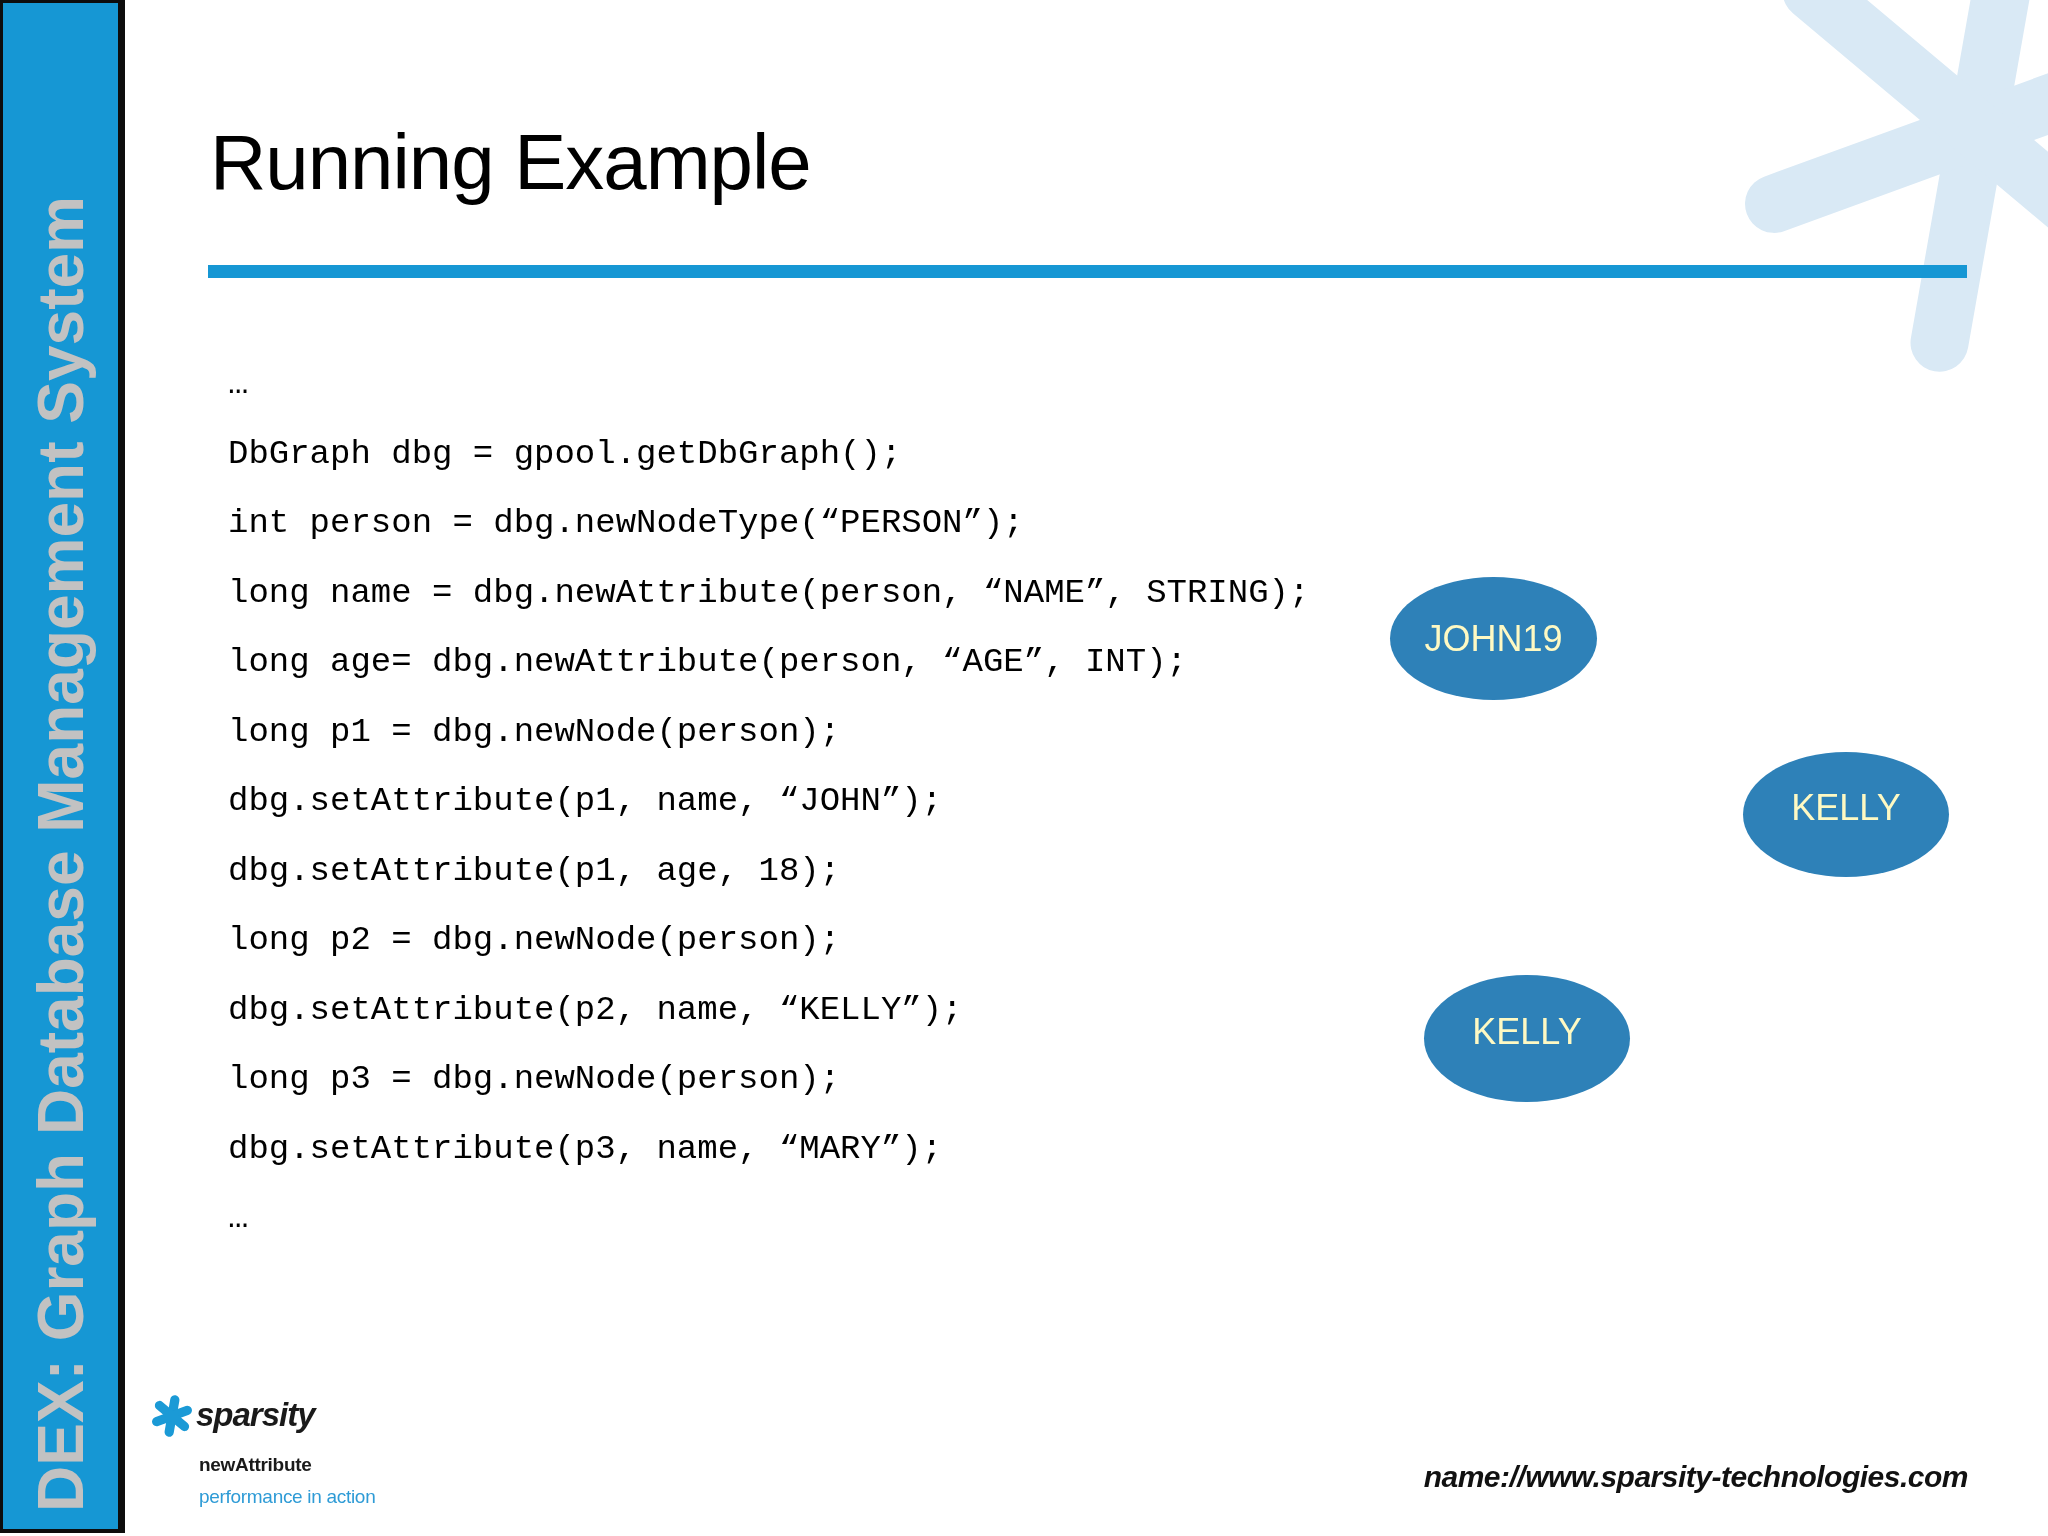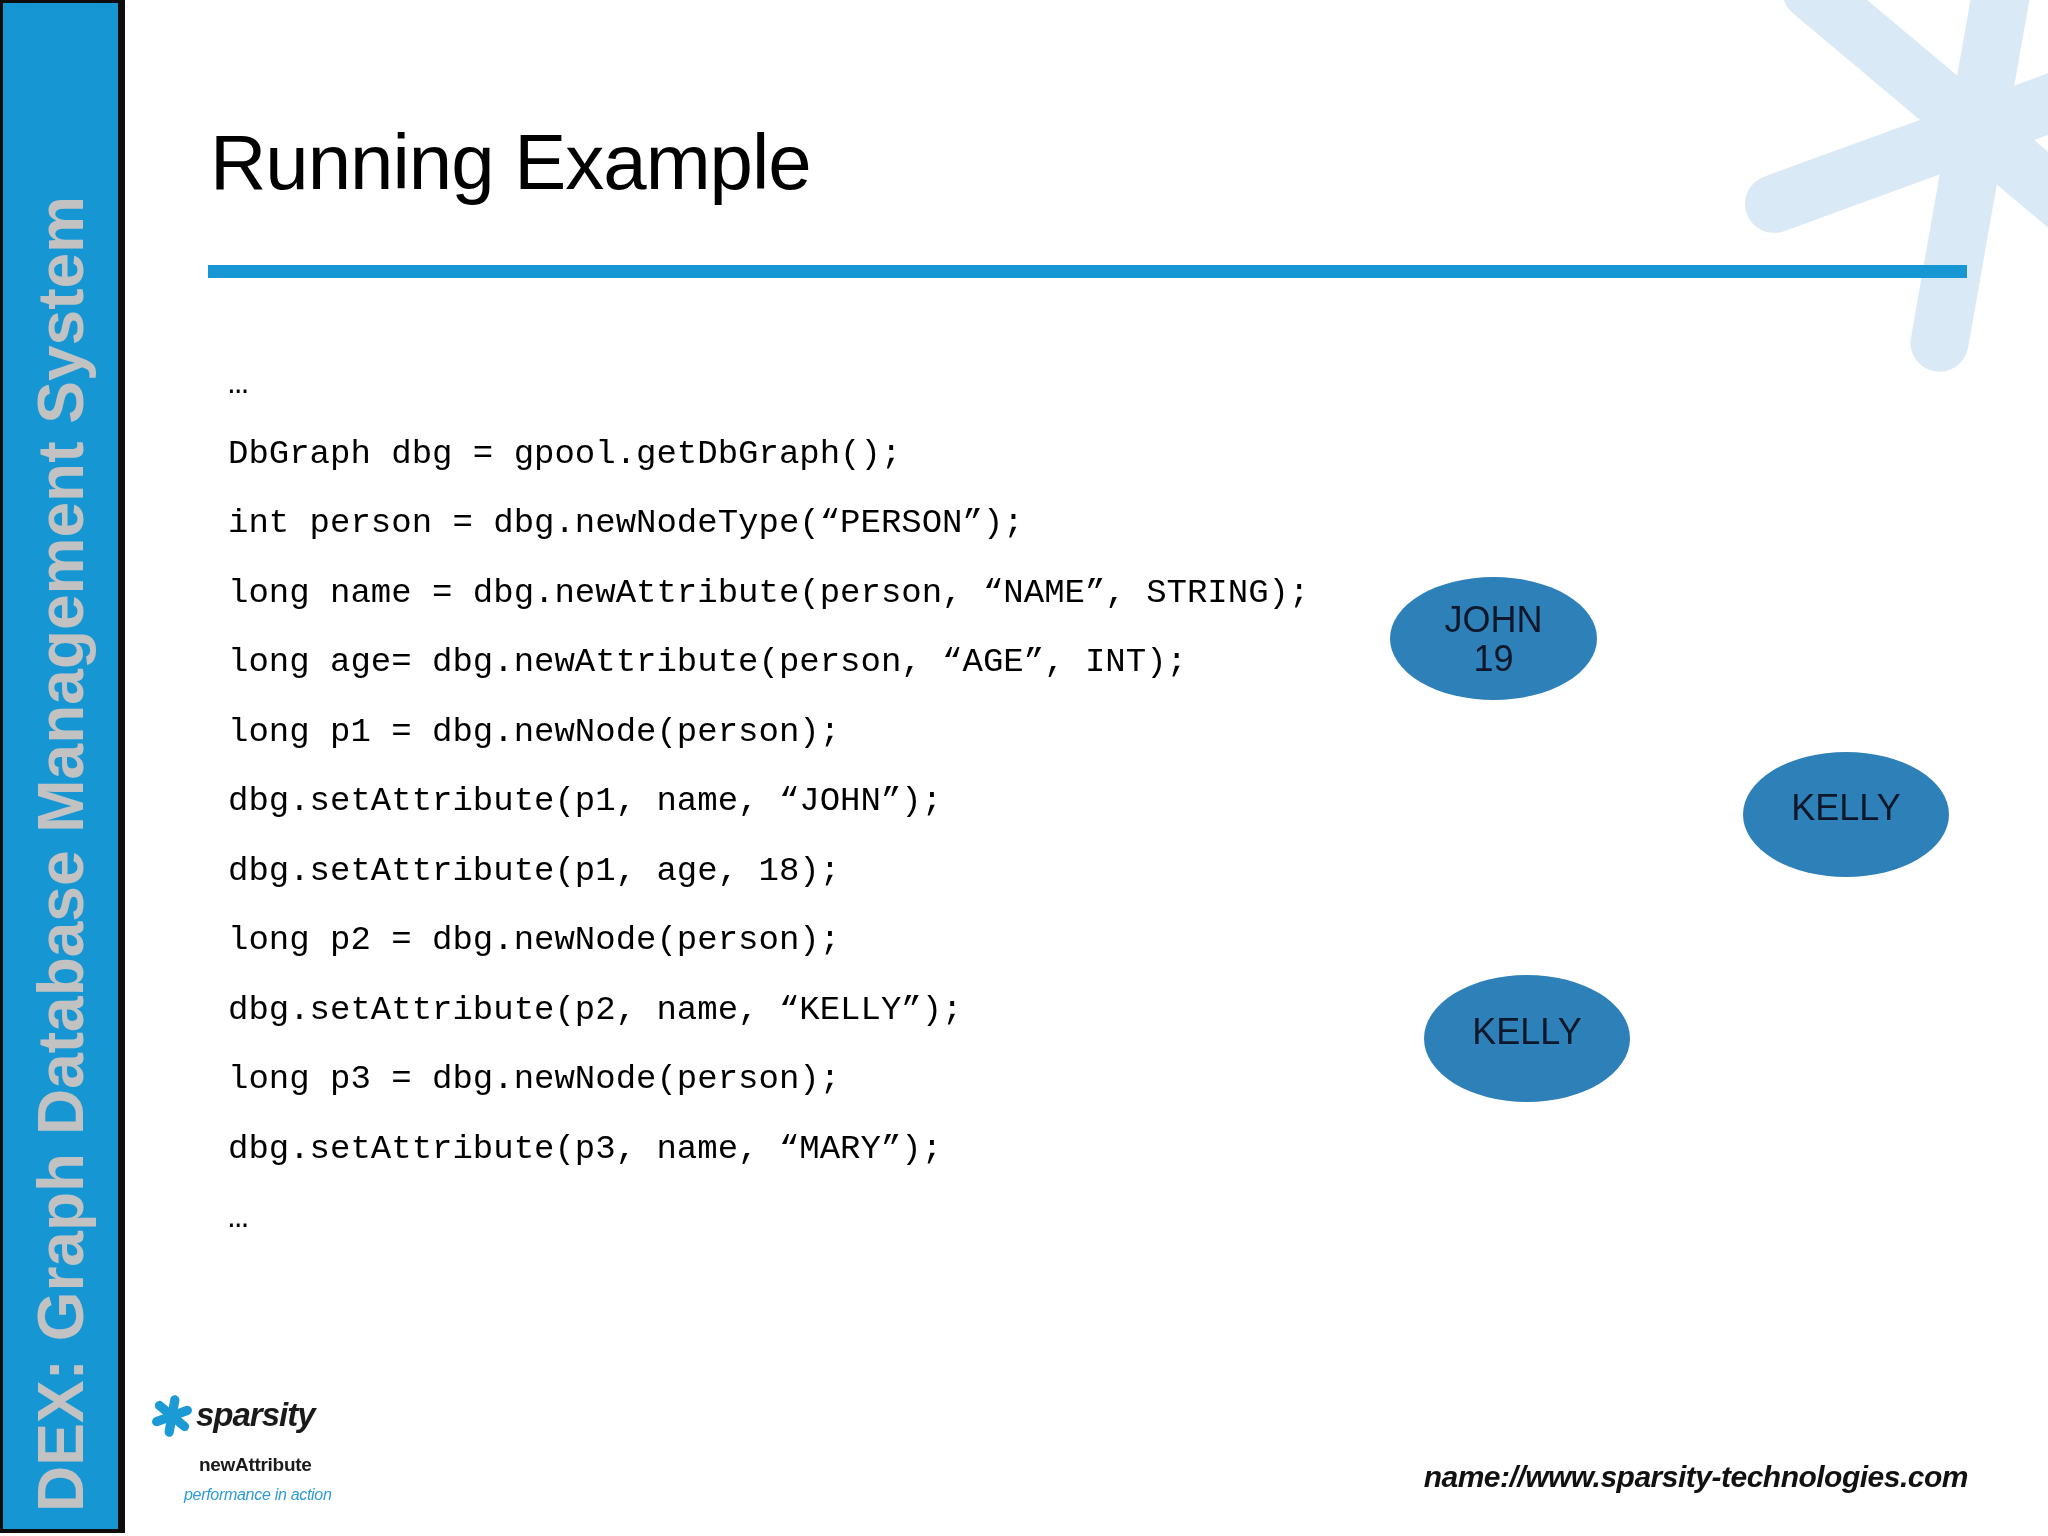--- a/index.html
+++ b/index.html
@@ -59,45 +59,45 @@
     font-family:"Liberation Mono",monospace;
     font-size:34px;line-height:69.5px;
     color:#000;white-space:pre;
   }
 
   
   .node{
     position:absolute;
     background:var(--node-blue);
     border-radius:50%;
-    display:flex;flex-direction:column;
+    display:flex;flex-direction:row;
     align-items:center;justify-content:center;
-    color:#0f172a;
+    color:#fef9c3;
     font-size:36px;line-height:39px;
     text-align:center;
   }
   .node-john{left:1390px;top:577px;width:207px;height:123px;}
   .node-kelly{left:1743px;top:752px;width:206px;height:125px;padding-bottom:14px;box-sizing:border-box;}
   .node-mary{left:1424px;top:975px;width:206px;height:127px;padding-bottom:14px;box-sizing:border-box;}
 
   
   .logo-asterisk{position:absolute;left:146px;top:1390px;width:52px;height:52px;}
   .logo-brand{
     position:absolute;left:196px;top:1396px;
     font-size:33px;font-weight:bold;font-style:italic;
     color:#1a1a1a;letter-spacing:-1px;white-space:nowrap;
   }
   .logo-sub{
     position:absolute;left:199px;top:1454px;
     font-size:19px;font-weight:bold;color:#1a1a1a;
     letter-spacing:-0.3px;white-space:nowrap;
   }
   .logo-tagline{
-    position:absolute;left:184px;top:1486px;
-    font-size:16px;font-style:italic;color:var(--tagline-blue);
+    position:absolute;left:199px;top:1486px;
+    font-size:19px;color:var(--tagline-blue);
     letter-spacing:-0.3px;white-space:nowrap;
   }
 
   
   .footer-url{
     position:absolute;right:80px;top:1460px;
     font-size:30px;font-weight:bold;font-style:italic;
     color:#111;letter-spacing:-0.5px;white-space:nowrap;
   }
 </style>

